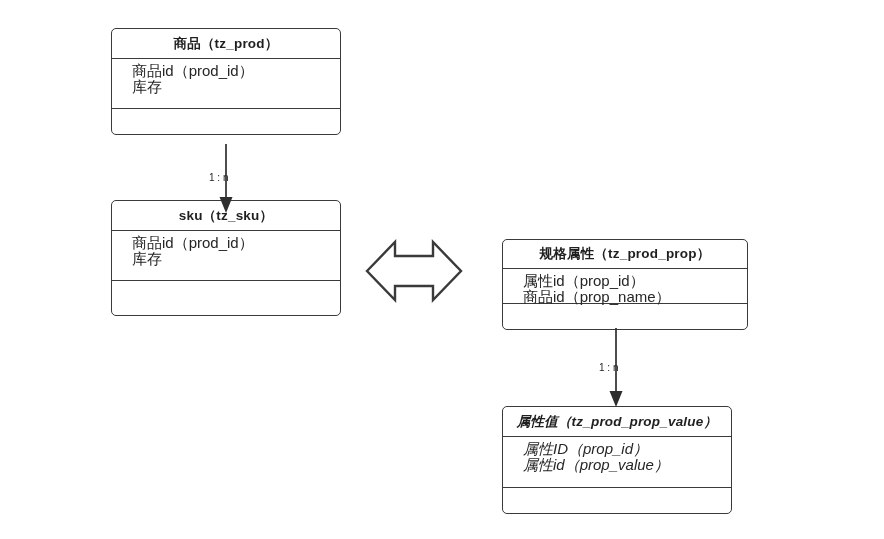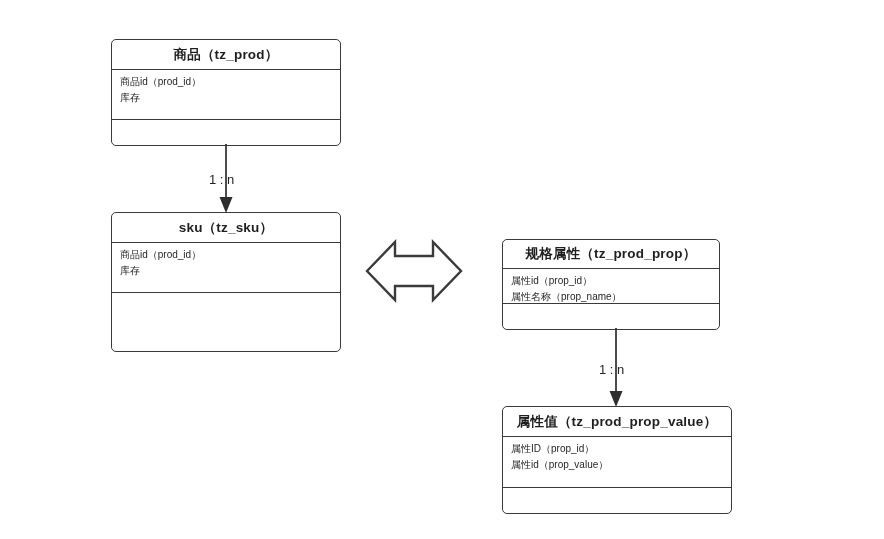--- a/index.html
+++ b/index.html
@@ -45,59 +45,60 @@
     white-space: nowrap;
     letter-spacing: 0.2px;
   }
   .entity-attrs {
     box-sizing: border-box;
     width: 100%;
     border-bottom: 1.6px solid #3a3a3a;
     padding: 4px 0 4px 8px;
   }
   .attr-row {
-    font-size: 10px;
+    font-size: 15px;
     line-height: 16.3px;
     color: #262626;
     white-space: nowrap;
+    margin-left: 12px;
   }
   .entity-footer {
     box-sizing: border-box;
     width: 100%;
     flex: 1;
   }
 
   
-  #box-prod            { left: 111px; top: 39px;  width: 230px; height: 107px; }
+  #box-prod            { left: 111px; top: 28px;  width: 230px; height: 107px; }
   #box-prod .entity-title  { height: 30px; }
   #box-prod .entity-attrs  { height: 50px; }
   #box-prod .entity-footer { height: 23px; }
 
-  #box-sku             { left: 111px; top: 212px; width: 230px; height: 140px; }
+  #box-sku             { left: 111px; top: 200px; width: 230px; height: 116px; }
   #box-sku .entity-title   { height: 30px; }
   #box-sku .entity-attrs   { height: 50px; }
   #box-sku .entity-footer  { height: 25px; }
 
-  #box-prop            { left: 502px; top: 239px; width: 218px; height: 91px; }
+  #box-prop            { left: 502px; top: 239px; width: 246px; height: 91px; }
   #box-prop .entity-title  { height: 29px; }
   #box-prop .entity-attrs  { height: 35px; }
   #box-prop .entity-footer { height: 24px; }
 
-  #box-prop-value      { left: 502px; top: 406px; width: 230px; height: 108px; }
+  #box-prop-value      { left: 502px; top: 406px; width: 230px; height: 108px; font-style: italic; }
   #box-prop-value .entity-title  { height: 30px; }
   #box-prop-value .entity-attrs  { height: 51px; }
   #box-prop-value .entity-footer { height: 24px; }
 
   
   .connector {
     position: absolute;
   }
   .conn-label {
     position: absolute;
-    font-size: 13px;
+    font-size: 10px;
     color: #262626;
     white-space: nowrap;
   }
   #conn-prod-sku       { left: 196px; top: 144px; width: 62px;  height: 70px; }
   #label-prod-sku      { left: 209px; top: 172px; }
   #conn-prop-value     { left: 586px; top: 328px; width: 62px;  height: 80px; }
   #label-prop-value    { left: 599px; top: 362px; }
 
   
   #double-arrow {
@@ -128,21 +129,21 @@
       <div class="attr-row">商品id（prod_id）</div>
       <div class="attr-row">库存</div>
     </div>
     <div class="entity-footer"></div>
   </div>
 
   <div class="entity" id="box-prop">
     <div class="entity-title">规格属性（tz_prod_prop）</div>
     <div class="entity-attrs">
       <div class="attr-row">属性id（prop_id）</div>
-      <div class="attr-row">属性名称（prop_name）</div>
+      <div class="attr-row">商品id（prop_name）</div>
     </div>
     <div class="entity-footer"></div>
   </div>
 
   <div class="entity" id="box-prop-value">
     <div class="entity-title">属性值（tz_prod_prop_value）</div>
     <div class="entity-attrs">
       <div class="attr-row">属性ID（prop_id）</div>
       <div class="attr-row">属性id（prop_value）</div>
     </div>

